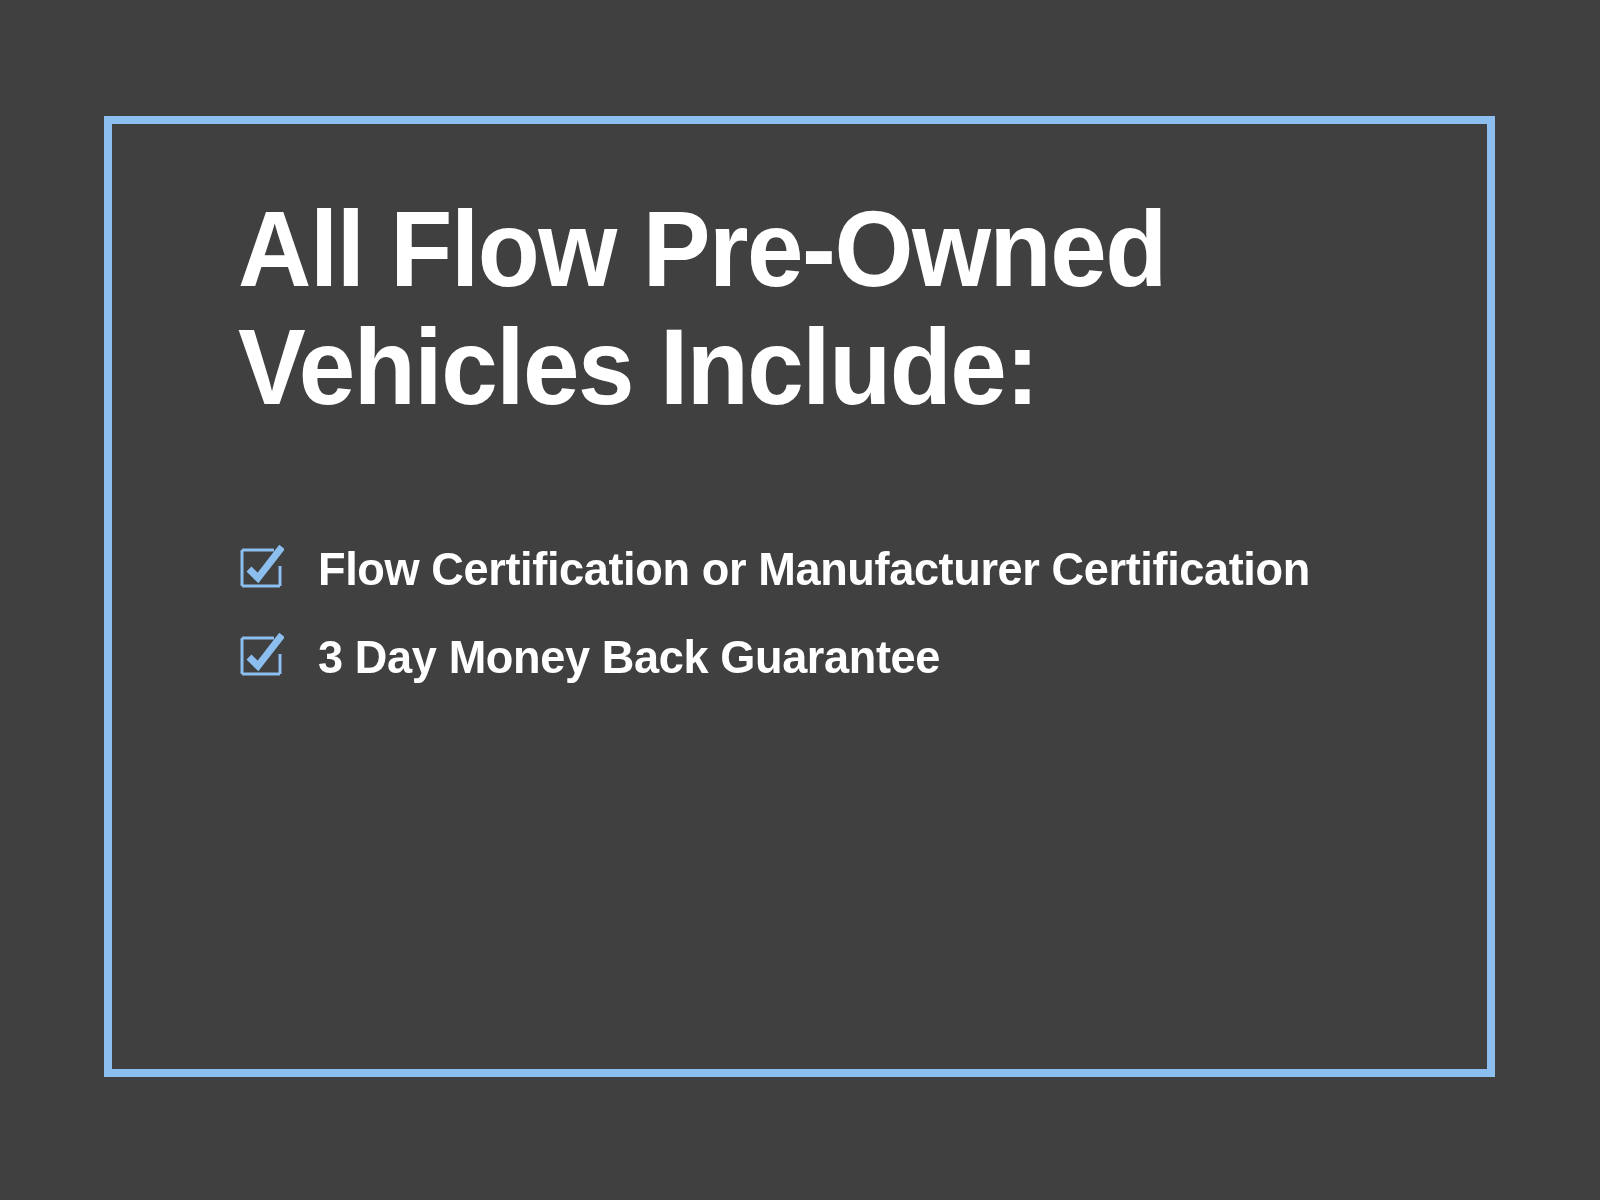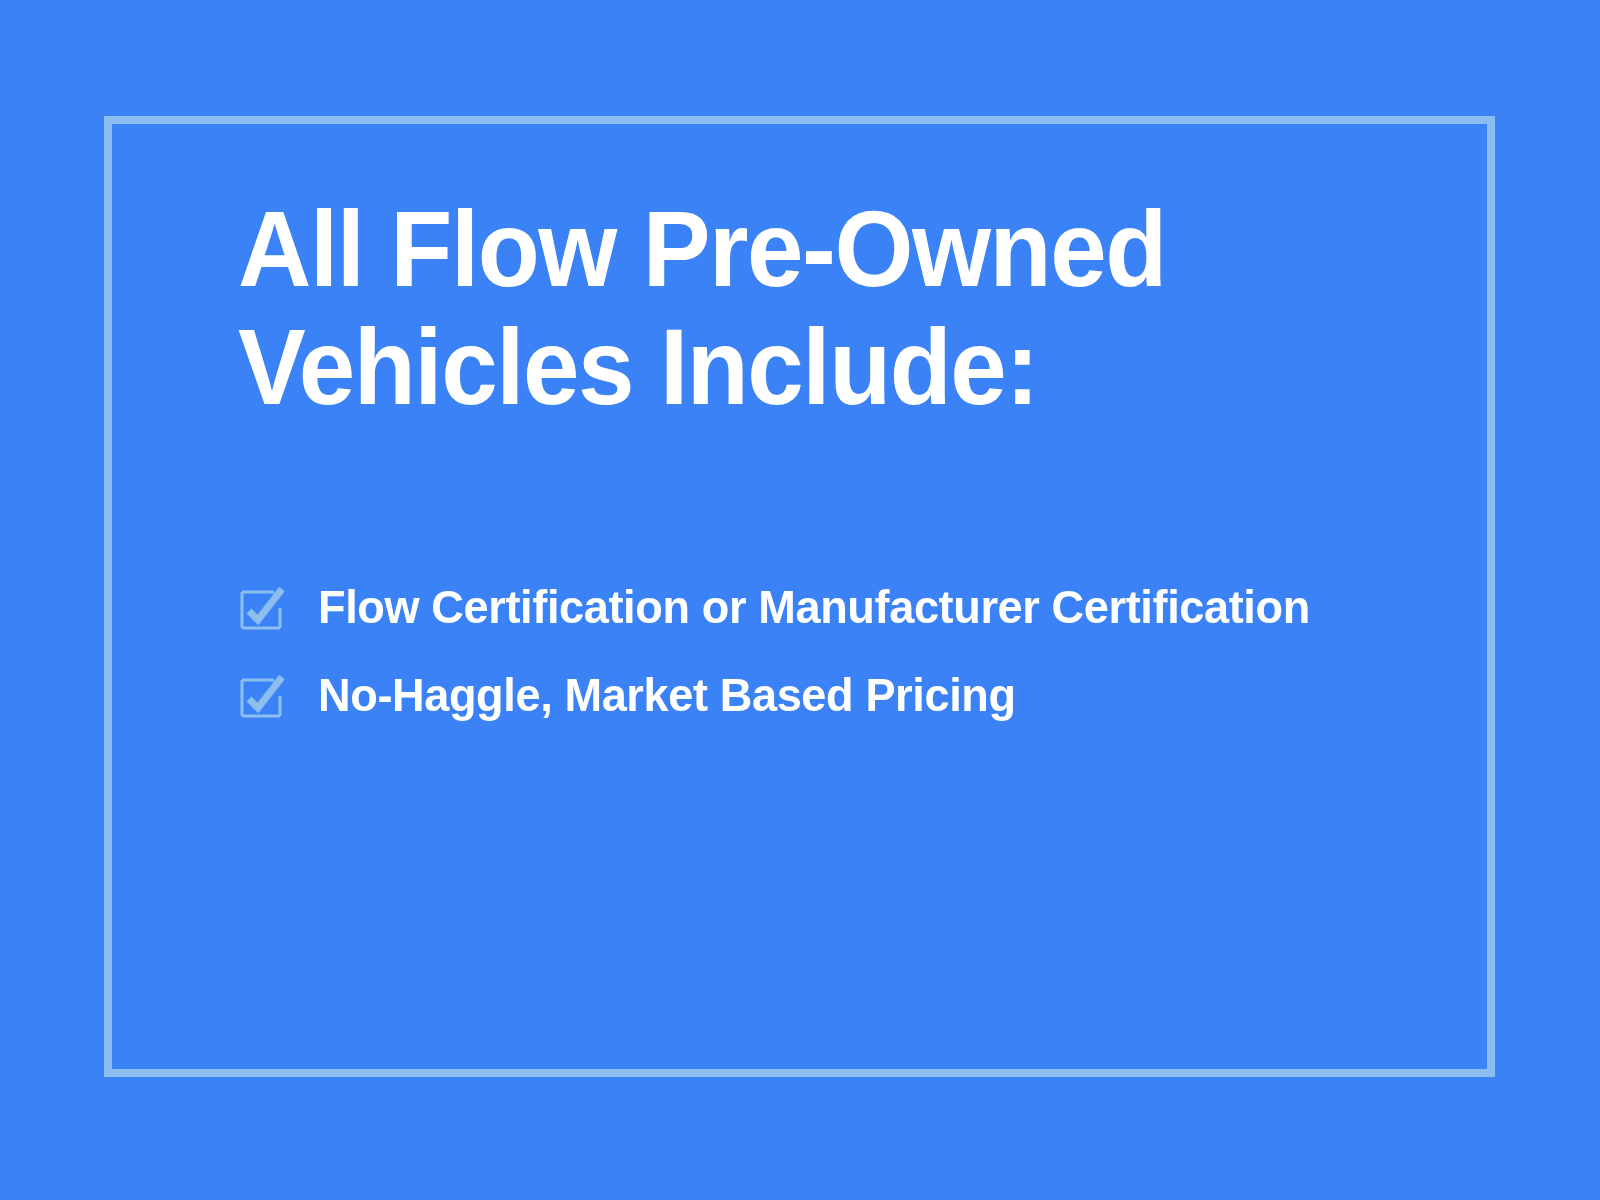--- a/index.html
+++ b/index.html
@@ -12,21 +12,21 @@
     background: #034a8f;
     font-family: "Liberation Sans", sans-serif;
     overflow: hidden;
     position: relative;
   }
 
   
   #promo-card {
     position: absolute;
     inset: 0;
-    background: #3b82f6;
+    background: #404040;
   }
 
   
   #decor-frame {
     position: absolute;
     left: 104px;
     top: 116px;
     width: 1391px;
     height: 961px;
     border: 8px solid #8cbef0;
@@ -61,21 +61,21 @@
 
   
   #checklist {
     list-style: none;
     margin: 0;
     padding: 0;
     margin-top: 118px;
   }
   .check-item {
     display: flex;
-    align-items: flex-end;
+    align-items: flex-start;
     height: 88px;
   }
   .check-box-icon {
     flex: 0 0 auto;
     width: 46px;
     height: 46px;
     margin-right: 34px;
     display: block;
   }
   .check-label {
@@ -109,24 +109,24 @@
       <li class="check-item">
         <svg class="check-box-icon" viewBox="0 0 46 46">
           <path d="M4 6 H36 M4 6 V42 M4 42 H42 M42 42 V22" fill="none" stroke="#8cbef0" stroke-width="3"></path>
           <path d="M11 25 L20 34 L44 3" fill="none" stroke="#8cbef0" stroke-width="7" stroke-linecap="butt" stroke-linejoin="miter"></path>
         </svg>
         <span class="check-label">Flow Certification or Manufacturer Certification</span>
       </li>
 
 
 
-
       <li class="check-item">
         <svg class="check-box-icon" viewBox="0 0 46 46">
           <path d="M4 6 H36 M4 6 V42 M4 42 H42 M42 42 V22" fill="none" stroke="#8cbef0" stroke-width="3"></path>
           <path d="M11 25 L20 34 L44 3" fill="none" stroke="#8cbef0" stroke-width="7" stroke-linecap="butt" stroke-linejoin="miter"></path>
         </svg>
-        <span class="check-label">No-Haggle, Market Based Pricing</span>
+        <span class="check-label">3 Day Money Back Guarantee</span>
       </li>
+
 
     </ul>
   </div>
 </div>
 
 </body></html>

